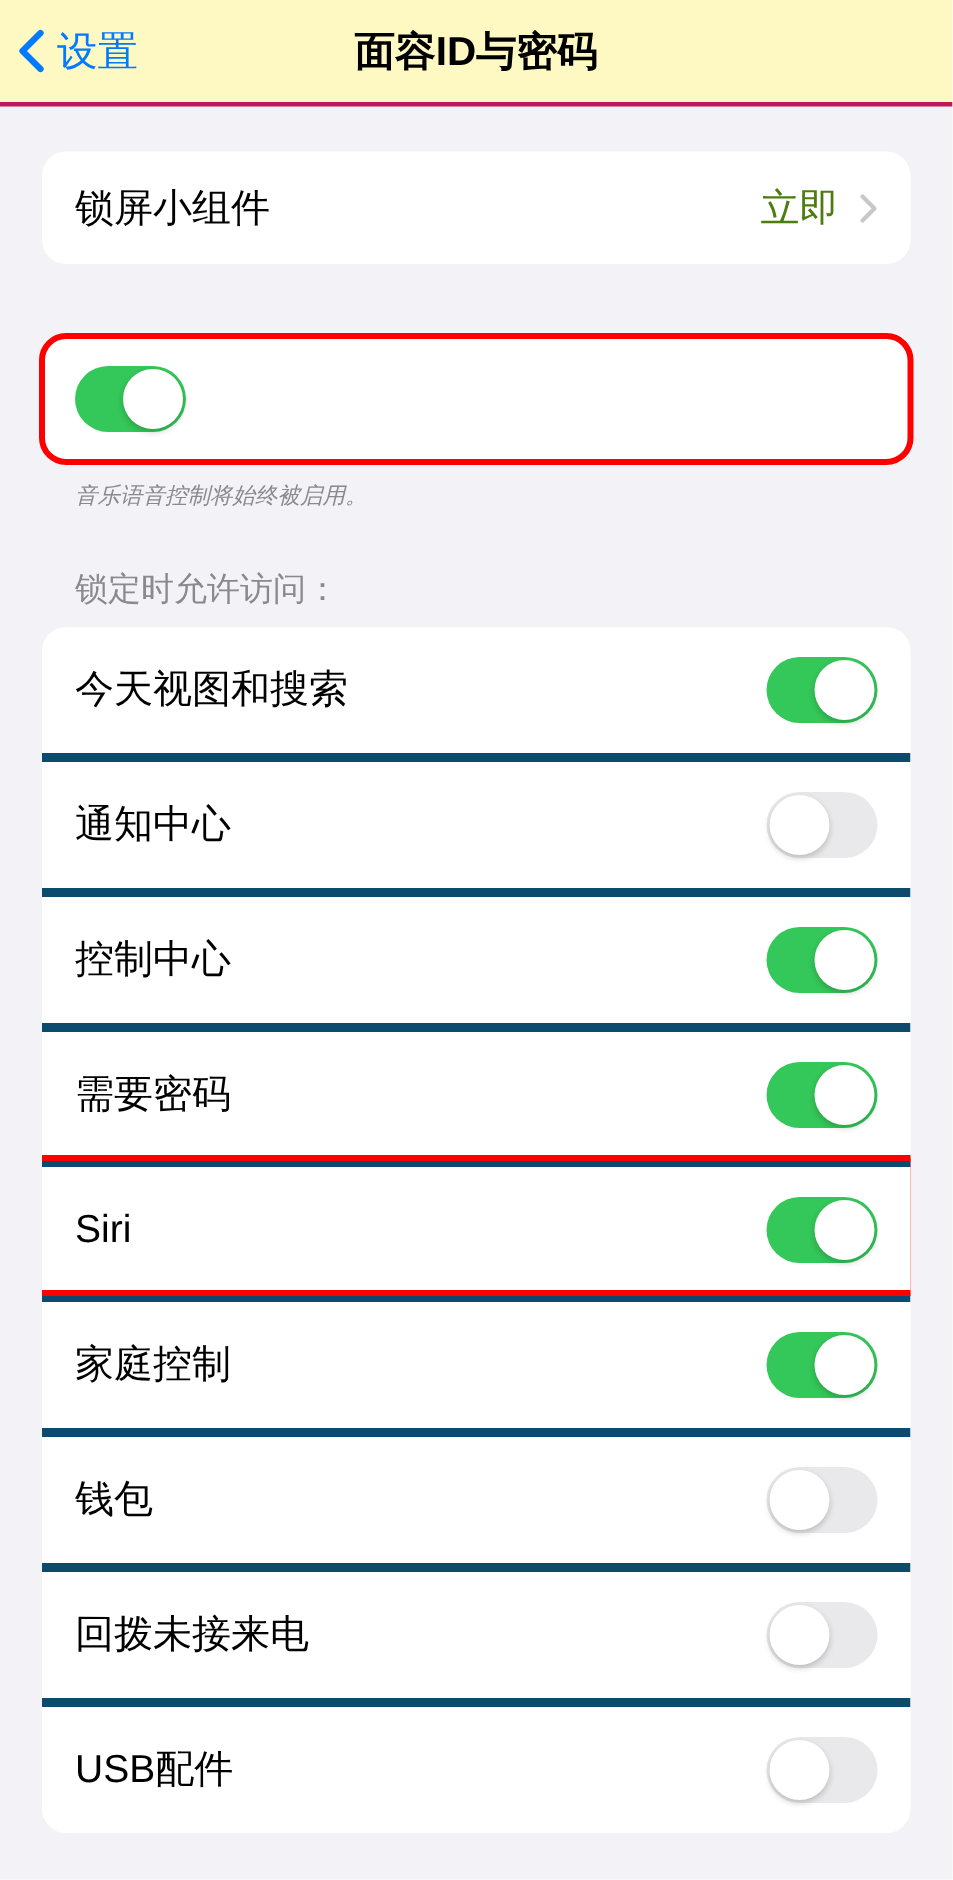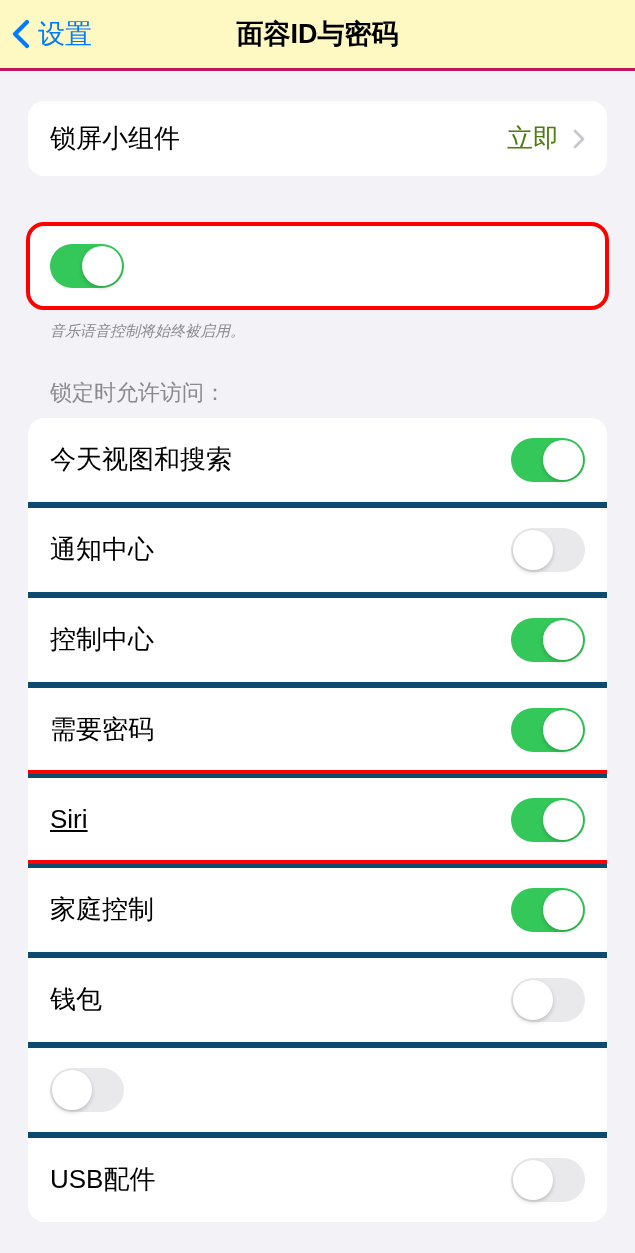--- a/index.html
+++ b/index.html
@@ -119,21 +119,20 @@
     .spacer-lg { height: 48px; }
     .spacer-md { height: 36px; }
     .highlight {
       outline: 4px solid #ff0000;
       outline-offset: -2px;
     }
     .row.highlight {
        margin: 0 -2px;
        padding-left: 24px;
        padding-right: 24px;
-       text-decoration: underline;
     }
     .card .row.highlight {
       position: relative;
     }
   </style>
 </head>
 <body>
 
 <div class="header">
   <div class="back-btn">
@@ -211,20 +210,21 @@
           <div class="toggle-knob"></div>
         </div>
       </div>
       <div class="row" id="lock-item-item7">
         <span class="row-label">钱包</span>
         <div class="toggle off">
           <div class="toggle-knob"></div>
         </div>
       </div>
       <div class="row" id="lock-item-item8">
+        <span class="row-label">回拨未接来电</span>
         <div class="toggle off">
           <div class="toggle-knob"></div>
         </div>
       </div>
       <div class="row" id="lock-item-usb">
         <span class="row-label">USB配件</span>
         <div class="toggle off">
           <div class="toggle-knob"></div>
         </div>
       </div>

